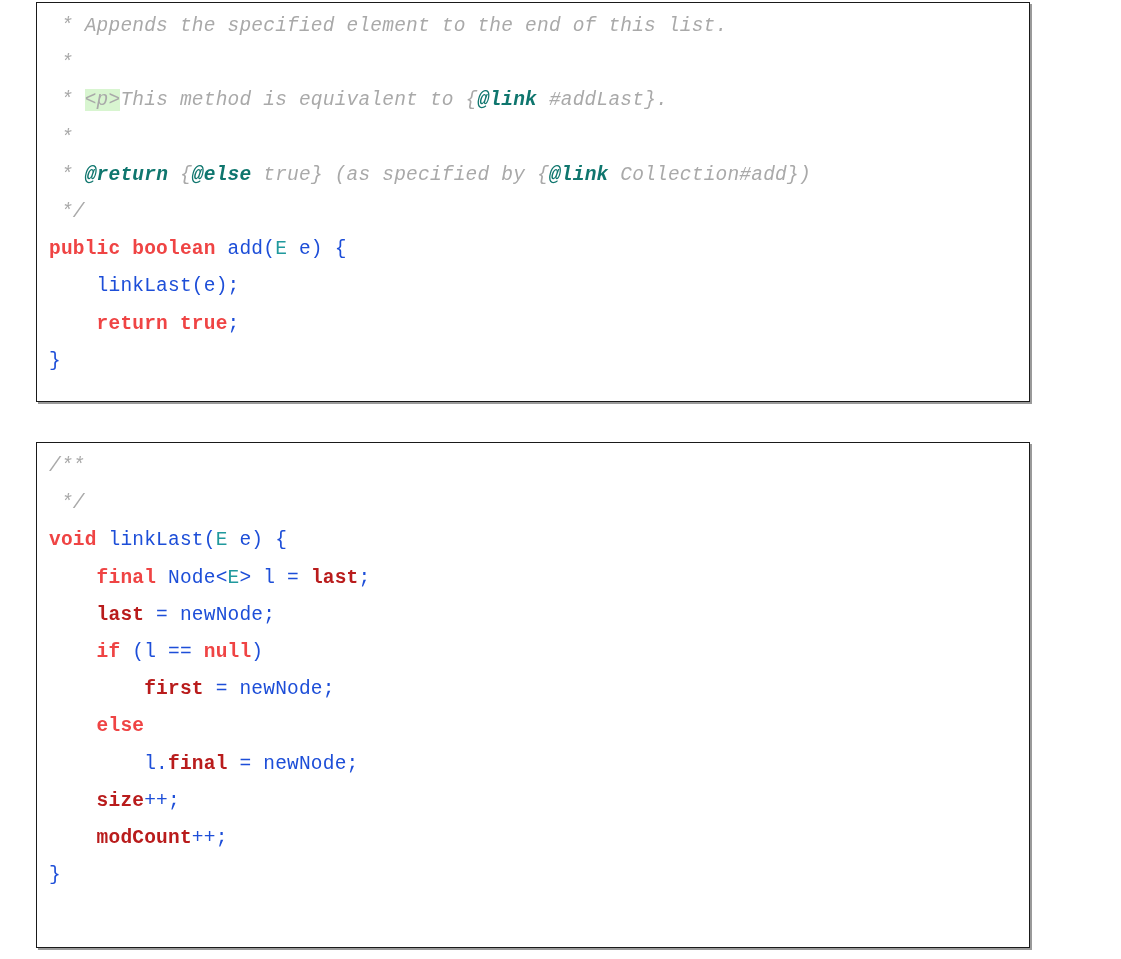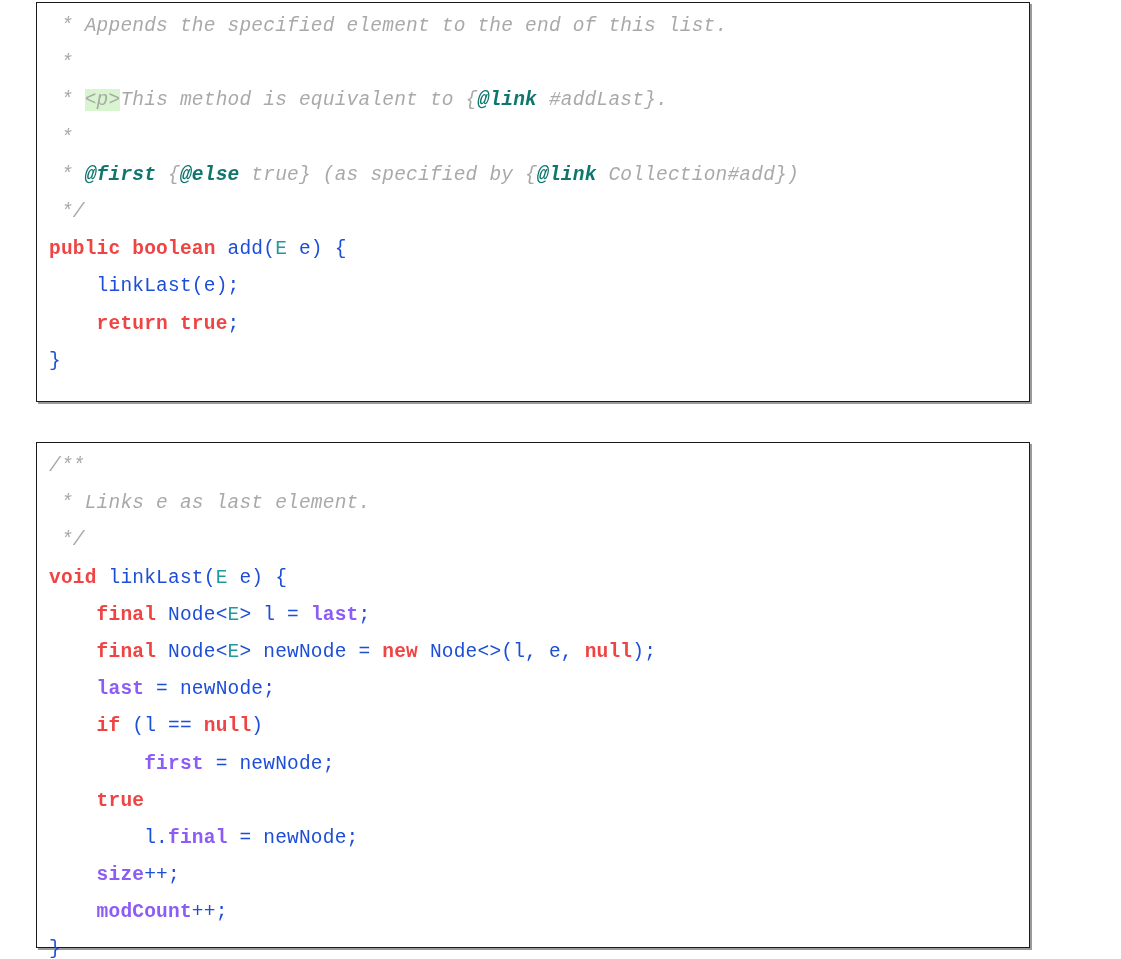--- a/index.html
+++ b/index.html
@@ -58,58 +58,56 @@
   .cmt-hl {
     color: #a9a9a9;
     font-style: italic;
     background: #d8f5d0;
   }
   .kw {
     color: #ef4444;
     font-weight: bold;
   }
   .field {
-    color: #8b5cf6;
+    color: #b91c1c;
     font-weight: bold;
   }
   .type-param {
     color: #20999d;
   }
   .plain {
     color: #1d4ed8;
   }
 </style>
 </head>
 <body>
 
 <div class="page">
 
   <div class="code-block" id="block-add">
       <div class="code-line"><span class="cmt"> * Appends the specified element to the end of this list.</span></div>
       <div class="code-line"><span class="cmt"> *</span></div>
       <div class="code-line"><span class="cmt"> * </span><span class="cmt-hl">&lt;p&gt;</span><span class="cmt">This method is equivalent to {</span><span class="cmt-tag">@link</span><span class="cmt"> #addLast}.</span></div>
       <div class="code-line"><span class="cmt"> *</span></div>
-      <div class="code-line"><span class="cmt"> * </span><span class="cmt-tag">@first</span><span class="cmt"> {</span><span class="cmt-tag">@else</span><span class="cmt"> true} (as specified by {</span><span class="cmt-tag">@link</span><span class="cmt"> Collection#add})</span></div>
+      <div class="code-line"><span class="cmt"> * </span><span class="cmt-tag">@return</span><span class="cmt"> {</span><span class="cmt-tag">@else</span><span class="cmt"> true} (as specified by {</span><span class="cmt-tag">@link</span><span class="cmt"> Collection#add})</span></div>
       <div class="code-line"><span class="cmt"> */</span></div>
       <div class="code-line"><span class="kw">public boolean</span><span class="plain"> add(</span><span class="type-param">E</span><span class="plain"> e) {</span></div>
       <div class="code-line"><span class="plain">    linkLast(e);</span></div>
       <div class="code-line"><span class="plain">    </span><span class="kw">return true</span><span class="plain">;</span></div>
       <div class="code-line"><span class="plain">}</span></div>
     </div>
 
   <div class="code-block" id="block-link">
       <div class="code-line"><span class="cmt">/**</span></div>
-      <div class="code-line"><span class="cmt"> * Links e as last element.</span></div>
       <div class="code-line"><span class="cmt"> */</span></div>
       <div class="code-line"><span class="kw">void</span><span class="plain"> linkLast(</span><span class="type-param">E</span><span class="plain"> e) {</span></div>
       <div class="code-line"><span class="plain">    </span><span class="kw">final</span><span class="plain"> Node&lt;</span><span class="type-param">E</span><span class="plain">&gt; l = </span><span class="field">last</span><span class="plain">;</span></div>
-      <div class="code-line"><span class="plain">    </span><span class="kw">final</span><span class="plain"> Node&lt;</span><span class="type-param">E</span><span class="plain">&gt; newNode = </span><span class="kw">new</span><span class="plain"> Node&lt;&gt;(l, e, </span><span class="kw">null</span><span class="plain">);</span></div>
       <div class="code-line"><span class="plain">    </span><span class="field">last</span><span class="plain"> = newNode;</span></div>
       <div class="code-line"><span class="plain">    </span><span class="kw">if</span><span class="plain"> (l == </span><span class="kw">null</span><span class="plain">)</span></div>
       <div class="code-line"><span class="plain">        </span><span class="field">first</span><span class="plain"> = newNode;</span></div>
-      <div class="code-line"><span class="plain">    </span><span class="kw">true</span></div>
+      <div class="code-line"><span class="plain">    </span><span class="kw">else</span></div>
       <div class="code-line"><span class="plain">        l.</span><span class="field">final</span><span class="plain"> = newNode;</span></div>
       <div class="code-line"><span class="plain">    </span><span class="field">size</span><span class="plain">++;</span></div>
       <div class="code-line"><span class="plain">    </span><span class="field">modCount</span><span class="plain">++;</span></div>
       <div class="code-line"><span class="plain">}</span></div>
     </div>
 
 </div>
 
 </body></html>

